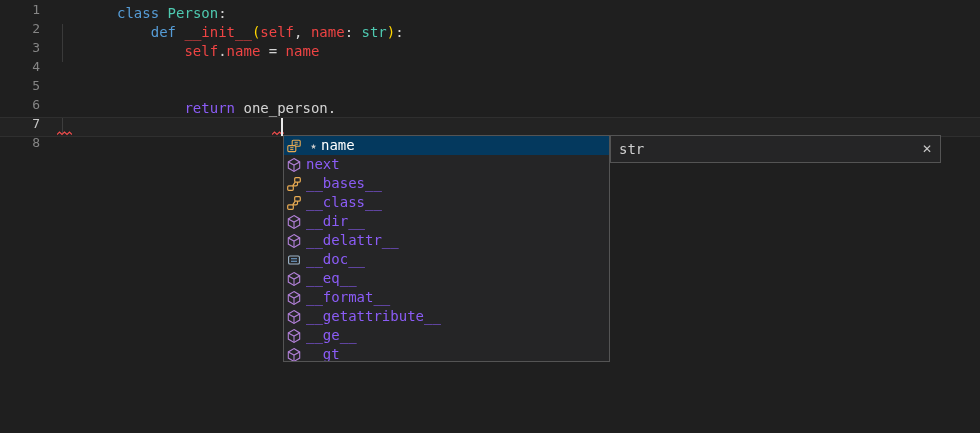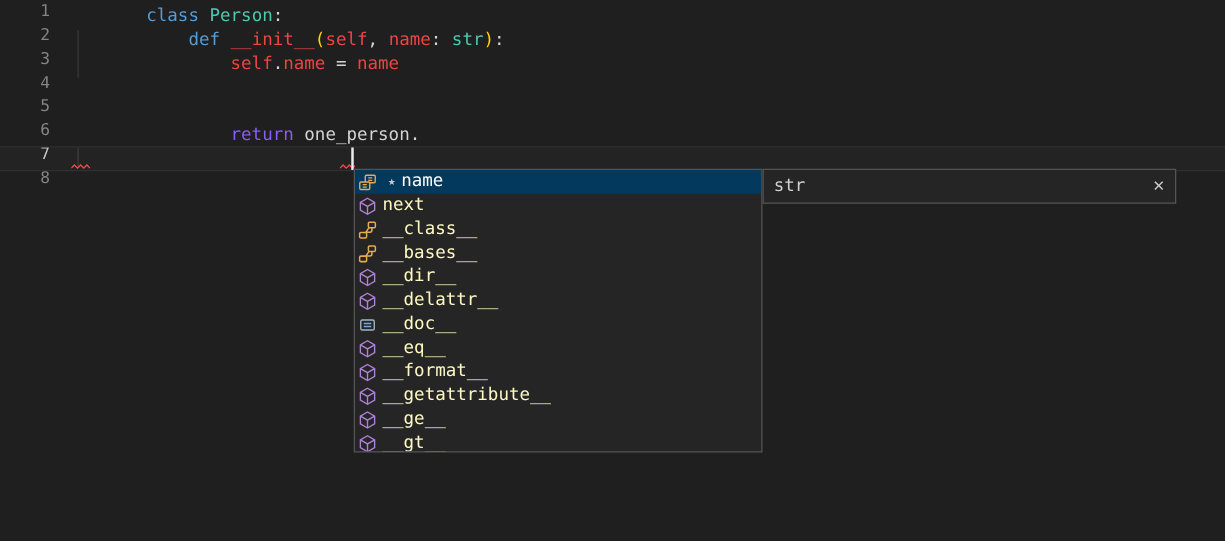--- a/index.html
+++ b/index.html
@@ -29,21 +29,21 @@
     background:rgba(255,255,255,0.02);box-sizing:border-box;z-index:1;}
   #cursor{position:absolute;left:281px;top:118px;width:2px;height:18px;background:#eaeaea;z-index:3;}
   .squiggle{position:absolute;z-index:2;}
 
   
   #suggest-widget{position:absolute;left:283px;top:135px;width:327px;height:227px;
     background:#252526;border:1px solid #545454;box-sizing:border-box;overflow:hidden;z-index:4;}
   .srow{height:19px;display:flex;align-items:center;padding-left:2px;}
   .srow.sel{background:#04395e;}
   .srow svg{flex:0 0 16px;margin-right:4px;}
-  .slabel{font-size:14px;line-height:19px;color:#fef9c3;white-space:pre;}
+  .slabel{font-size:14px;line-height:19px;color:#8b5cf6;white-space:pre;}
   .srow.sel .slabel{color:#ffffff;}
   .star{width:15px;font-size:10px;color:#cccccc;text-align:center;flex:0 0 15px;}
 
   
   #suggest-details{position:absolute;left:610px;top:135px;width:331px;height:28px;
     background:#252526;border:1px solid #545454;box-sizing:border-box;
     display:flex;align-items:center;padding:0 8px;z-index:4;}
   #detail-text{font-size:14px;color:#d0d0d0;}
   #detail-close{margin-left:auto;font-size:12px;color:#c8c8c8;cursor:pointer;font-family:"DejaVu Sans",sans-serif;}
 </style>
@@ -103,29 +103,29 @@
           <path d="M2.3 4.9 L8 8.1 L13.7 4.9 M8 8.1 V14.4" fill="none" stroke="#b180d7" stroke-width="1.1"></path>
         </svg>
         <span class="slabel">next</span>
       </div>
       <div class="srow">
         <svg width="16" height="16" viewBox="0 0 16 16">
           <rect x="8.7" y="1.7" width="5.6" height="4.4" rx="1" fill="none" stroke="#e8ab53" stroke-width="1.2"></rect>
           <rect x="1.7" y="9.9" width="5.6" height="4.4" rx="1" fill="none" stroke="#e8ab53" stroke-width="1.2"></rect>
           <path d="M9.2 6.1 L6.6 9.9 M11.5 6.1 v2.1 a1.6 1.6 0 0 1 -1.6 1.6 H7.3" fill="none" stroke="#e8ab53" stroke-width="1.2"></path>
         </svg>
-        <span class="slabel">__class__</span>
+        <span class="slabel">__bases__</span>
       </div>
       <div class="srow">
         <svg width="16" height="16" viewBox="0 0 16 16">
           <rect x="8.7" y="1.7" width="5.6" height="4.4" rx="1" fill="none" stroke="#e8ab53" stroke-width="1.2"></rect>
           <rect x="1.7" y="9.9" width="5.6" height="4.4" rx="1" fill="none" stroke="#e8ab53" stroke-width="1.2"></rect>
           <path d="M9.2 6.1 L6.6 9.9 M11.5 6.1 v2.1 a1.6 1.6 0 0 1 -1.6 1.6 H7.3" fill="none" stroke="#e8ab53" stroke-width="1.2"></path>
         </svg>
-        <span class="slabel">__bases__</span>
+        <span class="slabel">__class__</span>
       </div>
       <div class="srow">
         <svg width="16" height="16" viewBox="0 0 16 16">
           <path d="M8 1.6 L13.7 4.9 V11.1 L8 14.4 L2.3 11.1 V4.9 Z" fill="none" stroke="#b180d7" stroke-width="1.1"></path>
           <path d="M2.3 4.9 L8 8.1 L13.7 4.9 M8 8.1 V14.4" fill="none" stroke="#b180d7" stroke-width="1.1"></path>
         </svg>
         <span class="slabel">__dir__</span>
       </div>
       <div class="srow">
         <svg width="16" height="16" viewBox="0 0 16 16">

